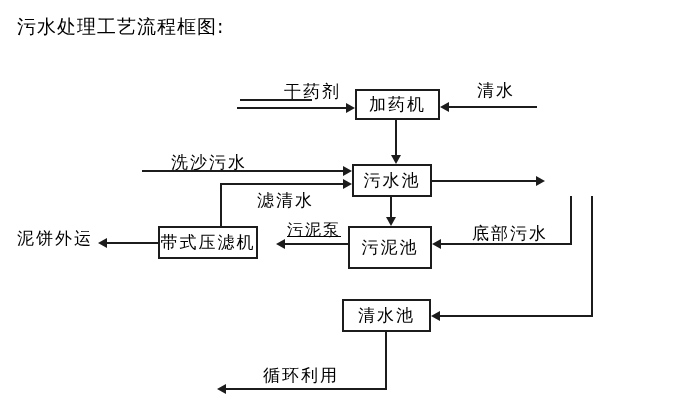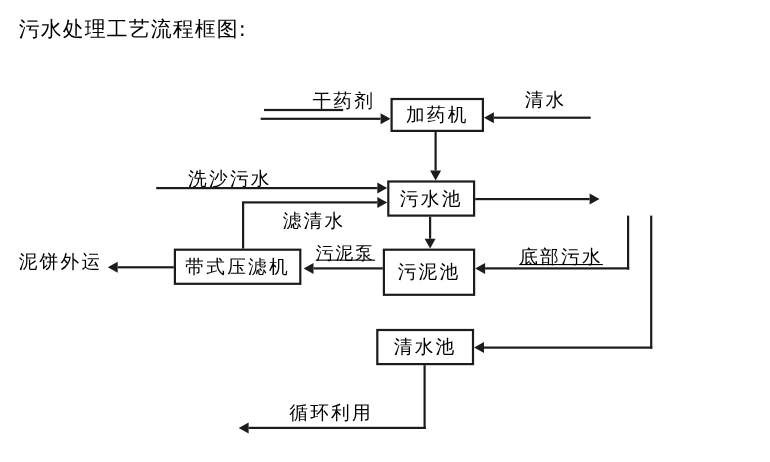--- a/index.html
+++ b/index.html
@@ -50,29 +50,29 @@
 </head>
 <body>
 
 <div id="canvas">
 
   <div class="title" style="left:17px;top:14px;">污水处理工艺流程框图:</div>
 
   <div class="box" style="left:355px;top:89px;width:85px;height:31px;text-align:center;">加药机</div>
   <div class="box" style="left:352px;top:164px;width:80px;height:33px;">污水池</div>
   <div class="box" style="left:348px;top:226px;width:84px;height:43px;">污泥池</div>
-  <div class="box" style="left:158px;top:226px;width:116px;height:33px;">带式压滤机</div>
+  <div class="box" style="left:158px;top:226px;width:100px;height:33px;">带式压滤机</div>
   <div class="box" style="left:342px;top:299px;width:89px;height:33px;">清水池</div>
 
   <div class="lbl" style="left:252px;top:80px;margin-left:32px;">干药剂</div>
   <div class="lbl" style="left:477px;top:79px;">清水</div>
   <div class="lbl" style="left:171px;top:151px;">洗沙污水</div>
   <div class="lbl" style="left:257px;top:189px;">滤清水</div>
   <div class="lbl" style="left:287px;top:220px;font-size:16px;text-decoration:underline;">污泥泵</div>
-  <div class="lbl" style="left:472px;top:222px;text-decoration:underline;">底部污水</div>
+  <div class="lbl" style="left:472px;top:222px;">底部污水</div>
   <div class="lbl" style="left:17px;top:227px;">泥饼外运</div>
   <div class="lbl" style="left:263px;top:364px;">循环利用</div>
 
   <div class="hline" style="left:240px;top:99px;width:72px;"></div>
   <div class="hline" style="left:237px;top:107px;width:109px;"></div>
   <div class="ah ah-r" style="left:346px;top:103px;"></div>
 
   <div class="hline" style="left:449px;top:106px;width:88px;"></div>
   <div class="ah ah-l" style="left:440px;top:102px;"></div>
 

